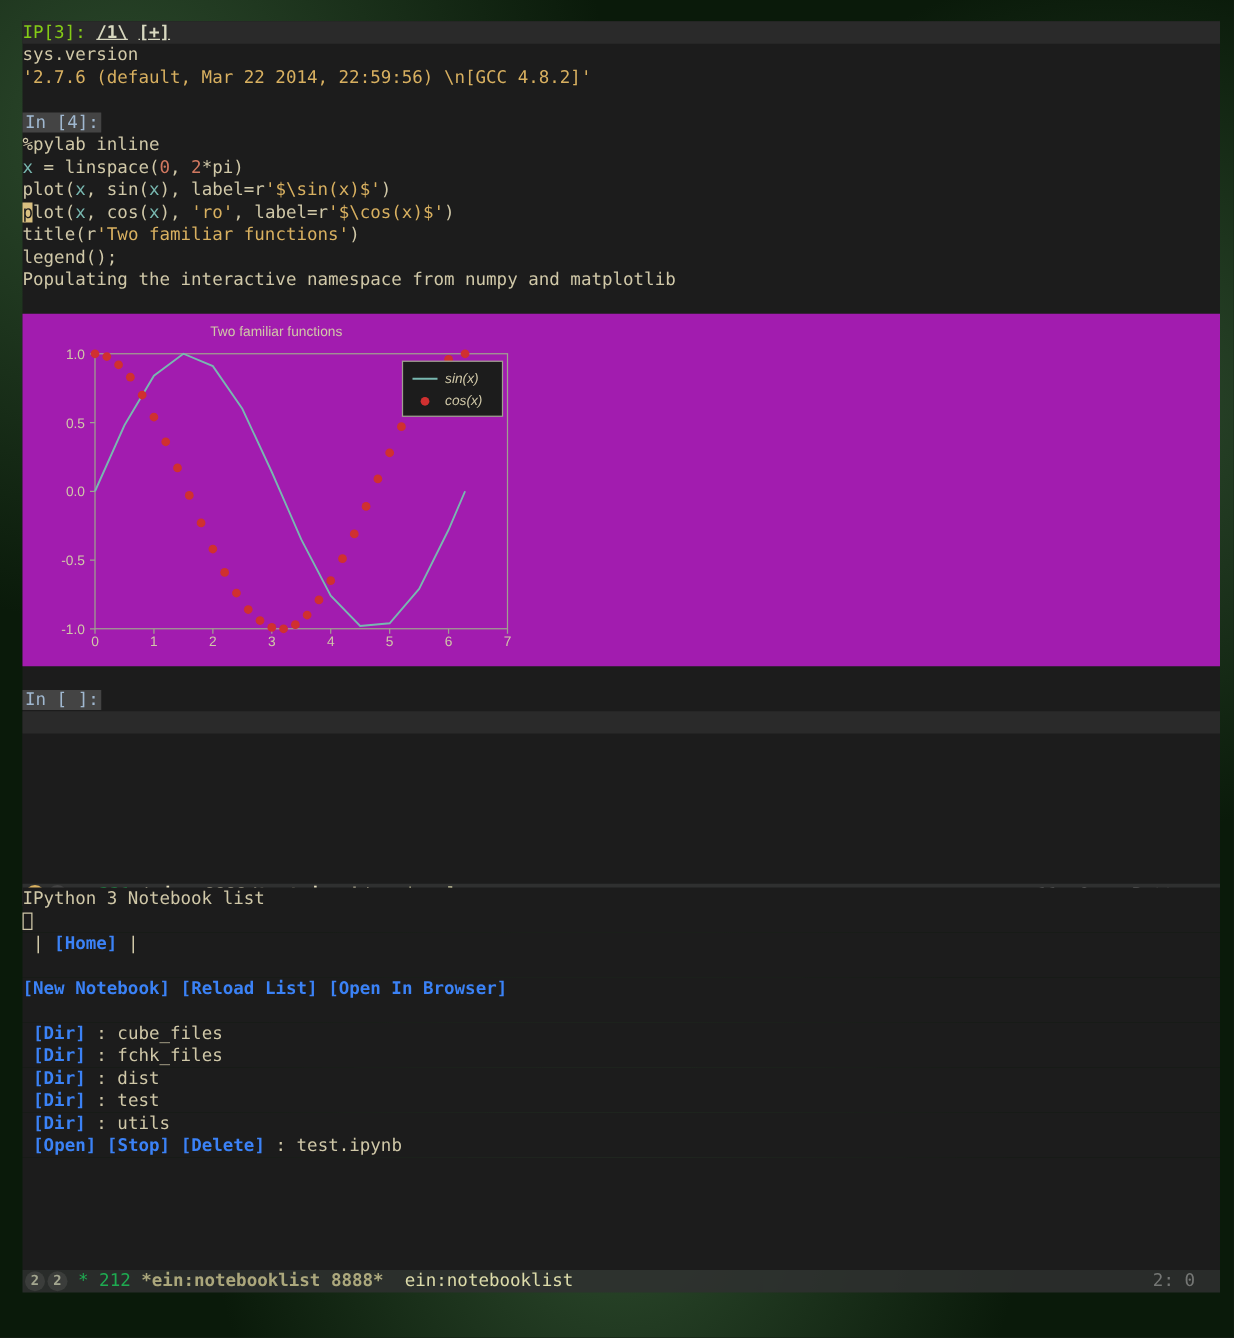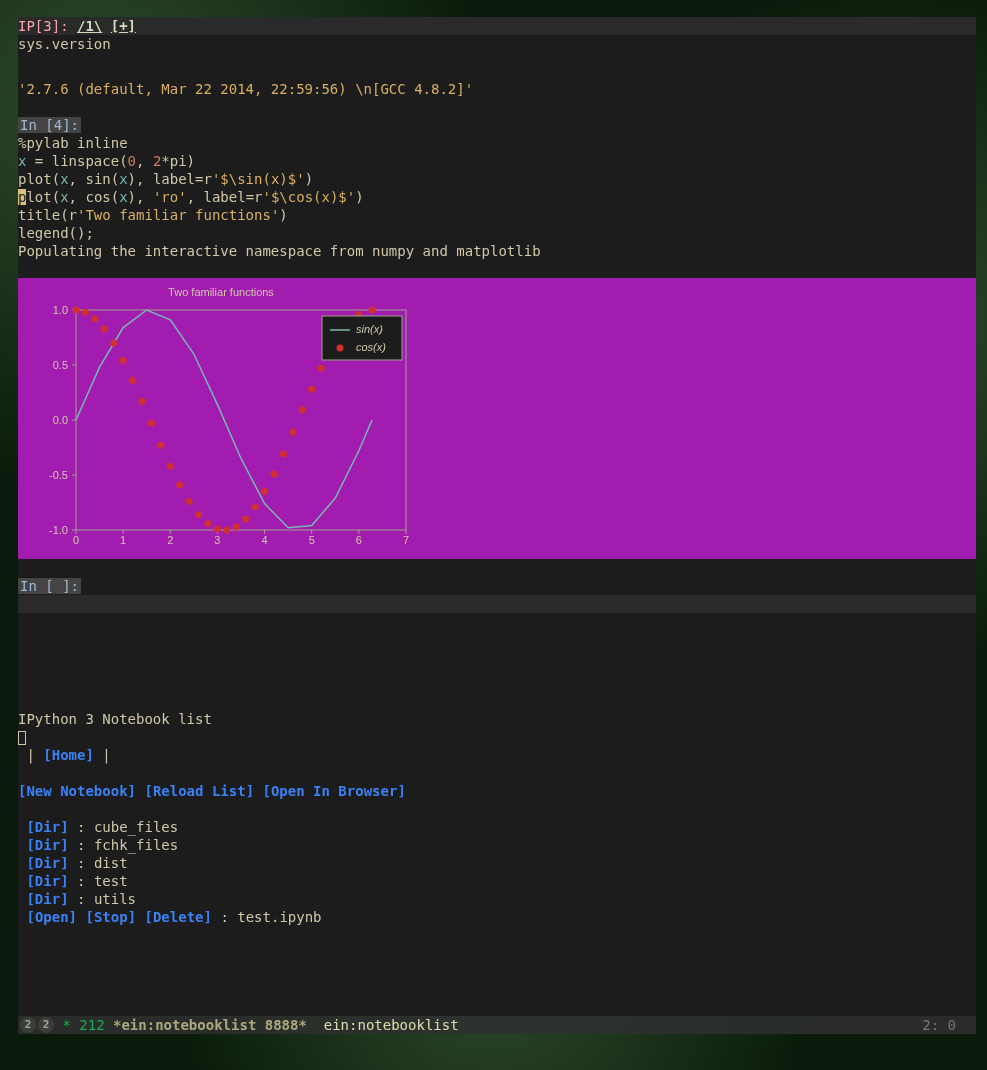--- a/index.html
+++ b/index.html
@@ -9,24 +9,24 @@
     radial-gradient(circle at 10% 10%, #2d4a2d 0%, transparent 30%),
     radial-gradient(circle at 90% 30%, #2d4a2d 0%, transparent 30%),
     radial-gradient(circle at 50% 90%, #2d4a2d 0%, transparent 30%),
     #0a1a0a;
   }
   .frame { position:absolute; left:18px; top:17px; width:958px; }
   .row   { white-space:pre; line-height:18px; }
   .dark  { background:#1c1c1c; }
   .darker{ background:#2a2a2a; }
   .hl-prompt { background:#444; color:#a0b8d0; padding:0 2px; }
-  .yellow{ color:#fca5a5; }
+  .yellow{ color:#84cc16; }
   .red   { color:#d07860; }
   .cyan  { color:#78b8b0; }
-  .orange{ color:#d8b060;margin-top:27px; }
+  .orange{ color:#d8b060; }
   .cursor{ background:#d8c080; color:#1c1c1c; }
   .link  { color:#d8d8c0; text-decoration:underline; font-weight:bold; }
   .lnk2  { color:#3b82f6; font-weight:bold; }
   .grey  { color:#22c55e; }
 
   
   .modeline { background:#2f3030; color:#888; height:18px; display:flex; align-items:center; white-space:pre; position:relative; }
   .modeline .badge { display:inline-block; width:16px; height:16px; border-radius:50%; text-align:center; font-size:11px; line-height:16px; margin-left:2px; font-weight:bold; }
   .b-orange { background:#d8b060; color:#1c1c1c; }
   .b-dark   { background:#444; color:#c0c0a8; }

